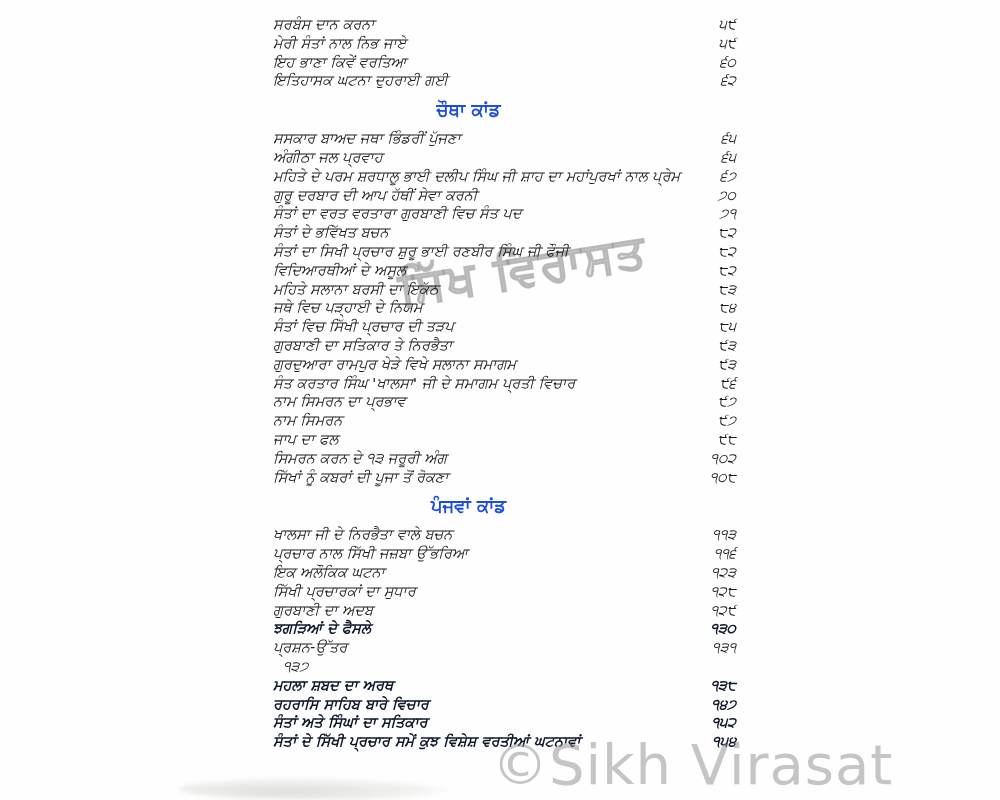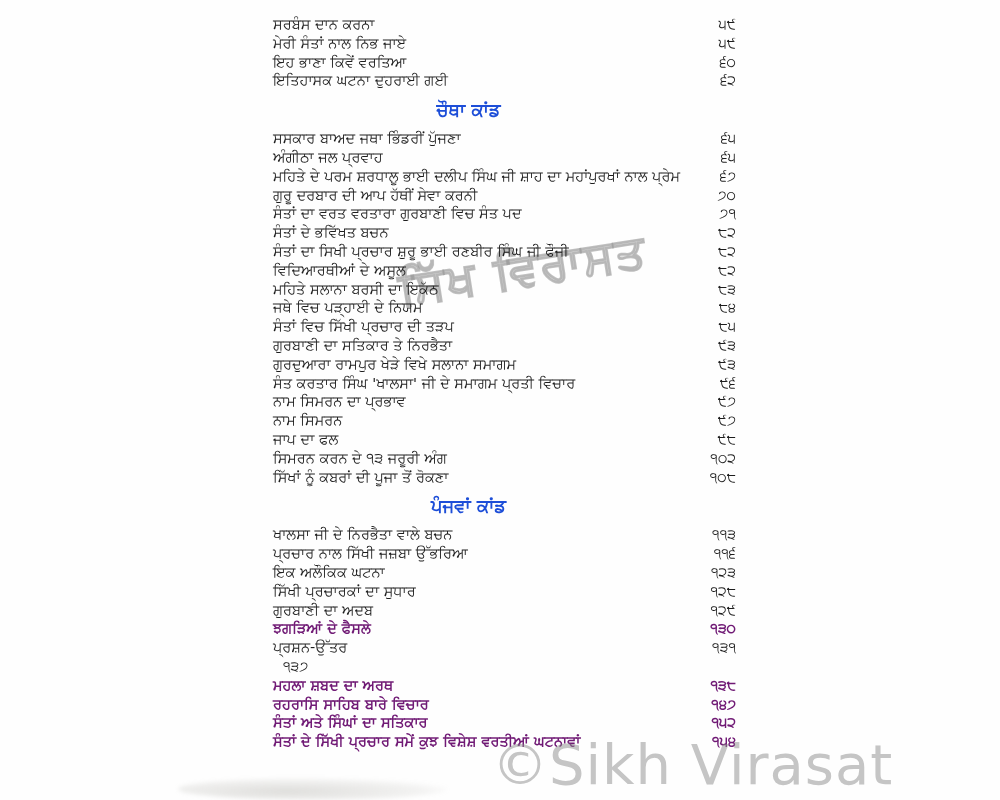--- a/index.html
+++ b/index.html
@@ -30,25 +30,25 @@
     position:absolute;left:178px;top:778px;width:270px;height:22px;
     background:radial-gradient(ellipse at 40% 60%, rgba(150,148,140,0.30), rgba(150,148,140,0.10) 60%, transparent 75%);
     filter:blur(2px);border-radius:50%;z-index:0;
   }
   .toc{
     position:absolute;left:273px;top:15px;width:463px;z-index:2;
     color:#1d1d1d;
   }
   .toc-row{
     display:flex;justify-content:space-between;align-items:baseline;
-    height:18.8px;font-size:14.5px;line-height:18.8px;white-space:nowrap;
+    height:18.8px;font-size:14.5px;line-height:18.8px;white-space:nowrap;font-style:italic;
   }
   .toc-row .entry-title{overflow:visible;}
   .toc-row .entry-page{margin-left:10px;font-size:14px;}
-  .toc-row.bold{font-weight:bold;color:#701a75;}
+  .toc-row.bold{font-weight:bold;color:#0f172a;}
   .chapter-heading{
     text-align:center;font-weight:bold;font-size:18px;line-height:22px;
     color:#1d4ed8;margin:9px 72px 8px 0;height:22px;
   }
 </style>
 </head>
 <body>
 
 <div class="scan-page">
   <div class="scan-noise"></div>

